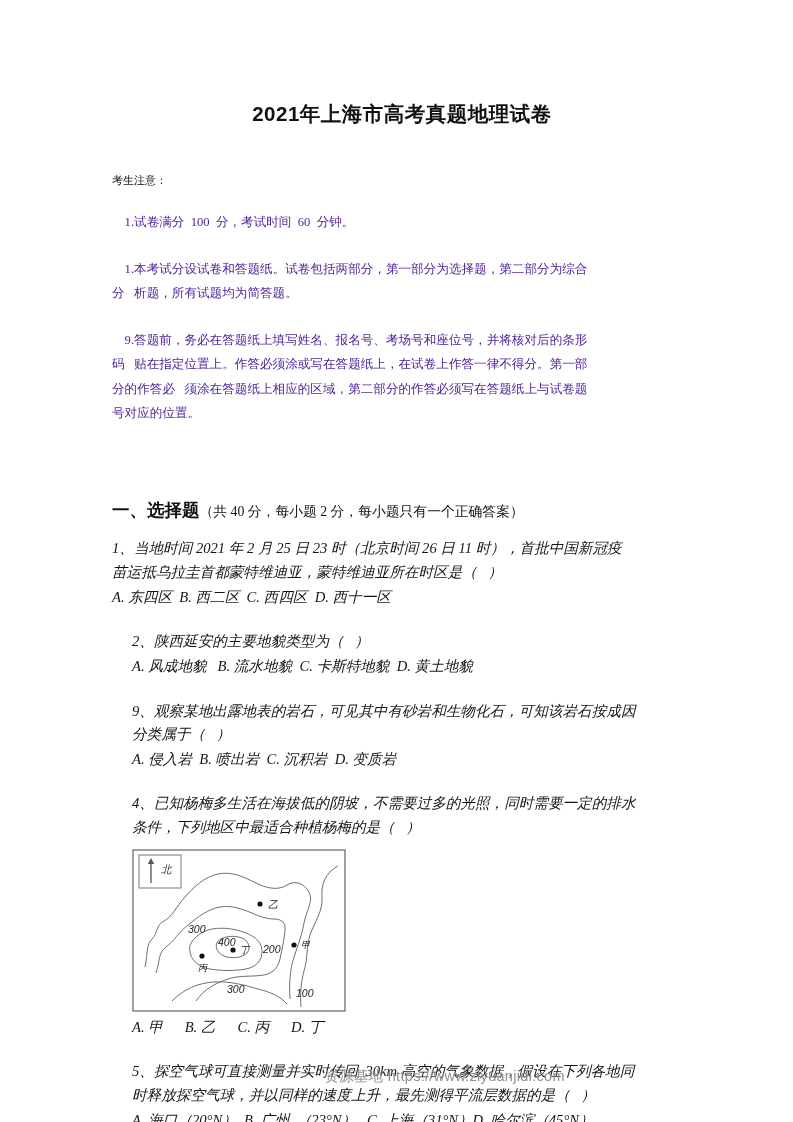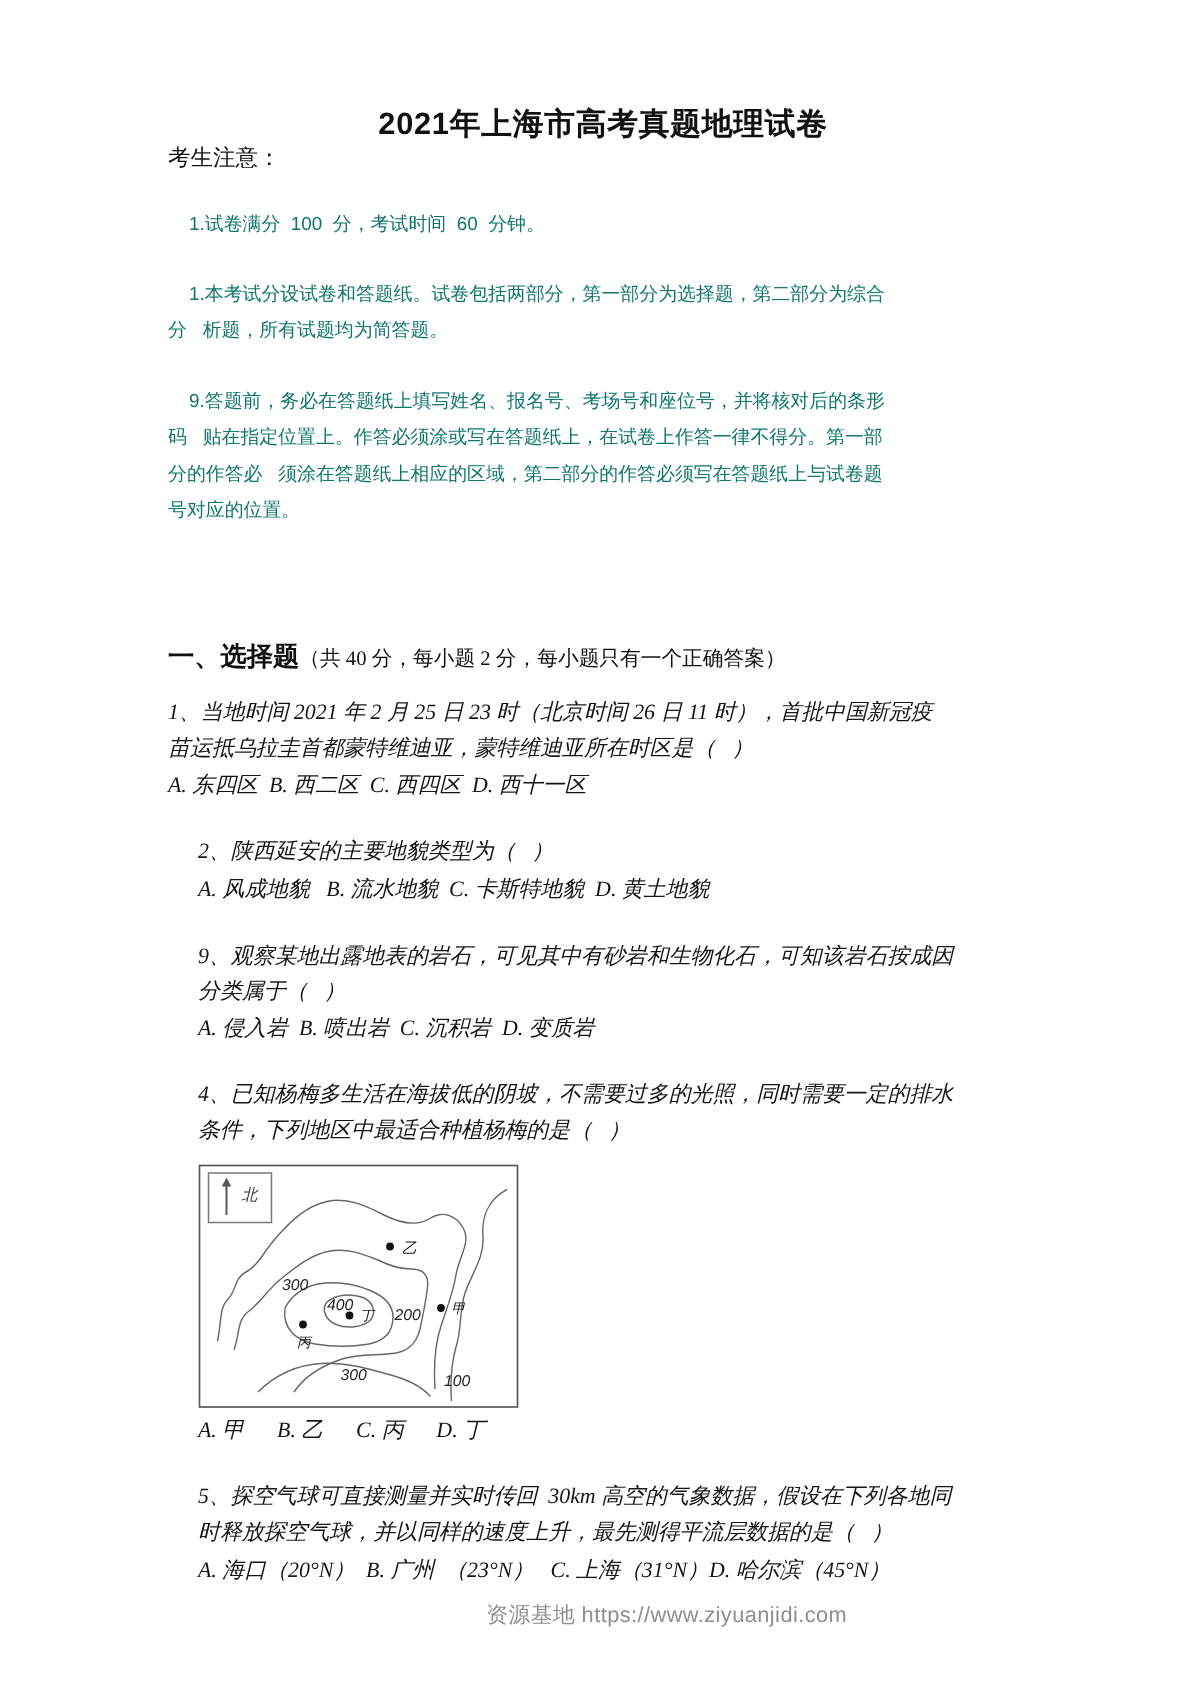--- a/index.html
+++ b/index.html
@@ -29,35 +29,36 @@
     width: 580px;
   }
 
   .doc-title {
     text-align: center;
     font-family: "Liberation Sans", "DejaVu Sans", sans-serif;
     font-weight: bold;
     font-size: 20.5px;
     letter-spacing: 0.5px;
     margin: 0;
-    padding-top: 68px;
+    padding-top: 100px;
     color: #111;
   }
 
   .notice-heading {
     font-family: "Liberation Sans", "DejaVu Sans", sans-serif;
-    font-size: 15px;
+    font-size: 11px;
+    margin-top: 45px;
     color: #111;
   }
 
   .notice-block {
-    font-family: Liberation Sans, sans-serif;
+    font-family: Liberation Serif, serif;
     font-size: 12.6px;
     line-height: 1.95;
-    color: #0f766e;
+    color: #4c1d95;
     margin-top: 20px;
     white-space: pre-wrap;
   }
   .notice-block.n1 { margin-top: 22px; }
   .notice-block.n2 { margin-top: 22px; }
   .notice-block.n3 { margin-top: 22px; }
 
   .section-heading {
     margin-top: 72px;
     font-size: 17.5px;

